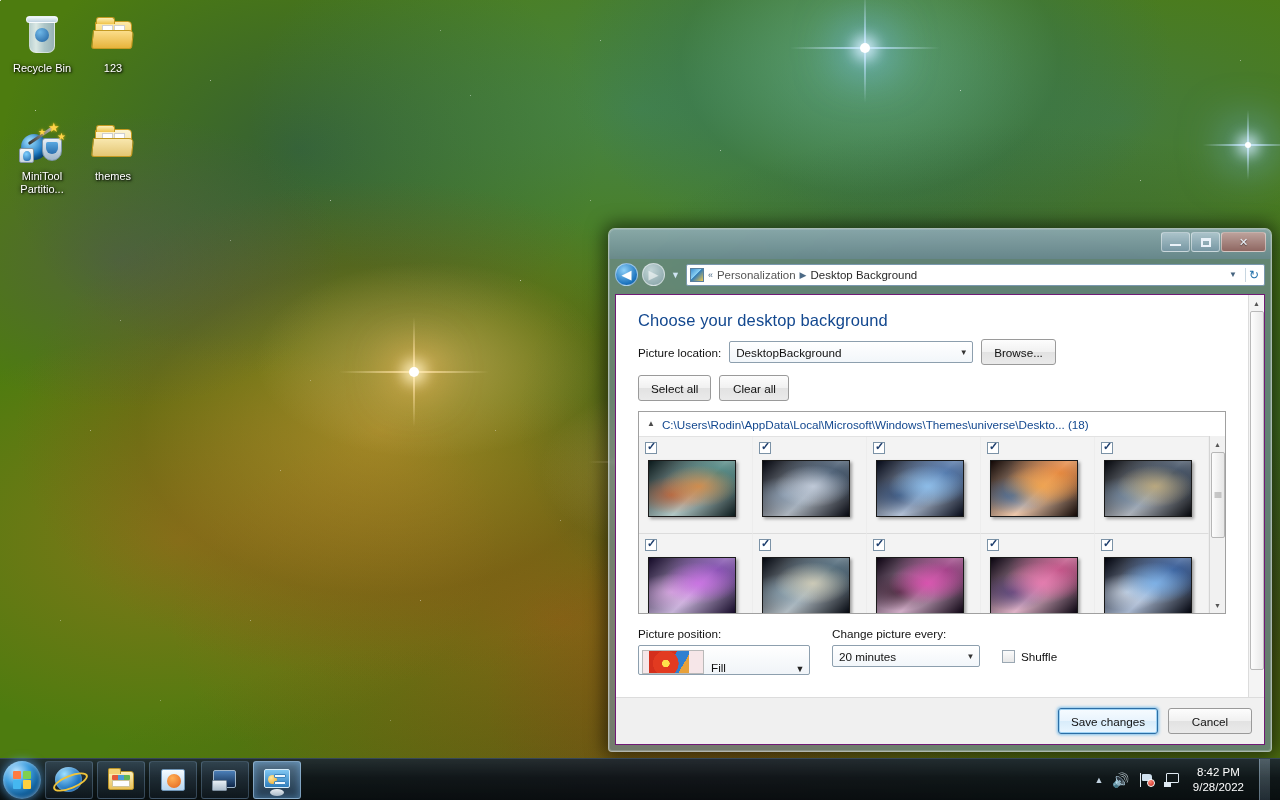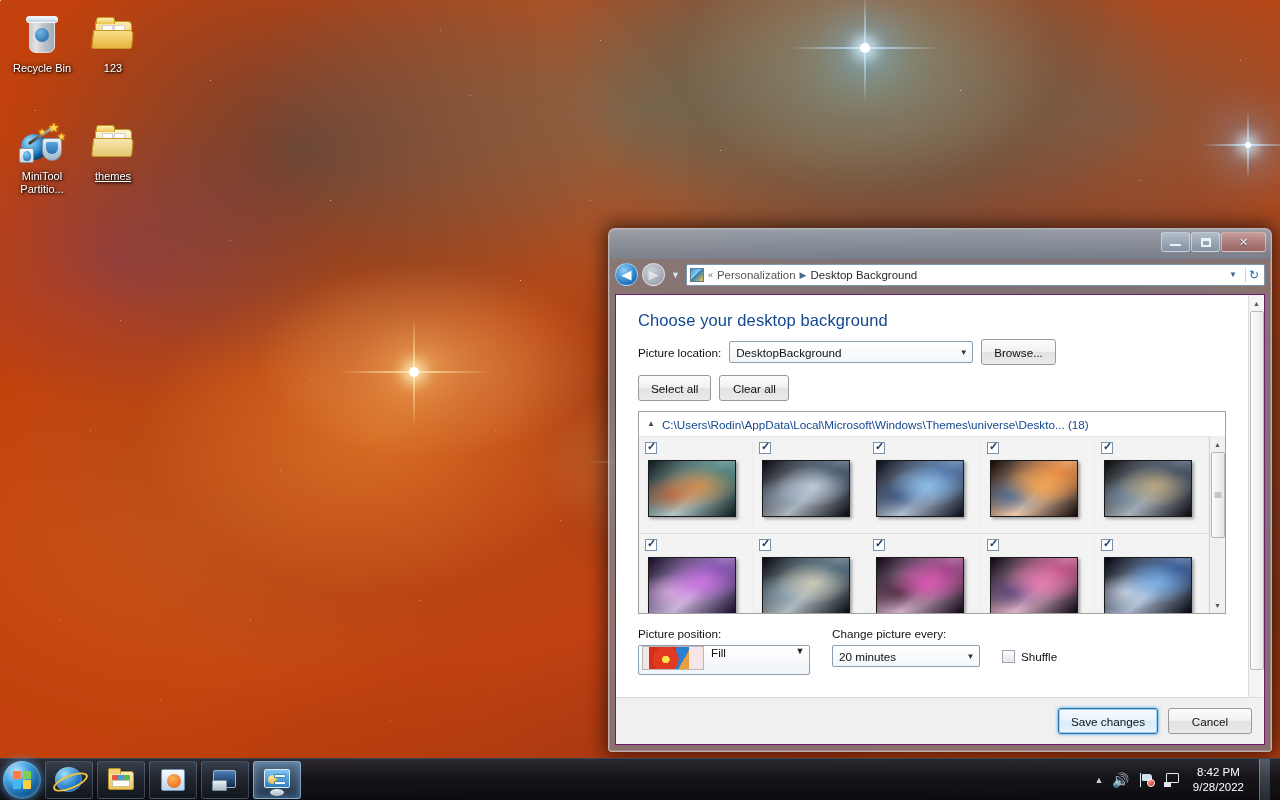--- a/index.html
+++ b/index.html
@@ -4,21 +4,21 @@
 <style>
   * { box-sizing: border-box; margin: 0; padding: 0; }
   html, body {
     width: 1280px; height: 800px; overflow: hidden;
     font-family: "Liberation Sans", sans-serif;
   }
 
   
   #desktop {
     position: relative; width: 1280px; height: 800px;
-    background: #c2410c;
+    background: #4d7c0f;
     overflow: hidden;
   }
   .wall-layer { position: absolute; inset: 0; }
 
   
   .neb1 {
     background:
       radial-gradient(ellipse 420px 300px at 870px 60px, rgba(110,190,185,.55), rgba(40,110,115,.25) 45%, transparent 72%),
       radial-gradient(ellipse 560px 330px at 640px 110px, rgba(60,140,140,.45), transparent 70%),
       radial-gradient(ellipse 500px 260px at 1120px 120px, rgba(55,120,130,.40), transparent 72%),
@@ -312,21 +312,21 @@
   .sb-grip { position:absolute; left:50%; top:50%; transform:translate(-50%,-50%);
     width:7px; height:5px; }
   .sb-grip i { display:block; height:1px; background:#9a9a9a; margin-bottom:1px; }
 
   .bottom-area { padding: 13px 22px 0 22px; display:flex; gap:22px; align-items:flex-start; }
   .field-col .flbl { font-size:11.7px; color:#111; margin-bottom:5px; }
 
   .pos-combo {
     width:172px; height:30px; border:1px solid #8d9fae; border-radius:2px;
     background:linear-gradient(180deg,#fff,#f0f4f8);
-    display:flex; align-items:flex-start; padding:0 0 0 3px; gap:7px; cursor:default;
+    display:flex; align-items:flex-end; padding:0 0 0 3px; gap:7px; cursor:default;
   }
   .pos-preview {
     width:62px; height:24px; border:1px solid #b9b9b9; position:relative; overflow:hidden;
     background:#f6e6e8;
   }
   .pos-flower {
     position:absolute; left:6px; top:0; width:40px; height:24px;
     background:
       radial-gradient(circle at 42% 52%, #ffe14a 0 14%, transparent 15%),
       radial-gradient(circle at 42% 52%, #e23a20 0 48%, transparent 49%),
@@ -513,21 +513,21 @@
       <div class="mt-shield"></div>
       <div class="mt-wand"></div>
       <div class="mt-star" style="left:30px; top:3px;">★</div>
       <div class="mt-star" style="left:39px; top:12px; font-size:10px;">★</div>
       <div class="mt-star" style="left:20px; top:8px; font-size:9px;">★</div>
       <div class="mt-badge"></div>
     </div>
     <span>MiniTool Partitio...</span>
   </div>
 
-  <div class="desk-icon" style="left:75px; top:118px;text-decoration:underline;">
+  <div class="desk-icon" style="left:75px; top:118px;">
     <div class="glyph">
       <div class="fold" style="background:linear-gradient(180deg,#fdf4cf,#ecd79a);">
         <div class="pg a"></div>
           <div class="pg b"></div>
       </div>
       <div class="fold-open" style="background:linear-gradient(180deg,#f8e7ae,#e4c673);"></div>
     </div>
     <span>themes</span>
   </div>
 

